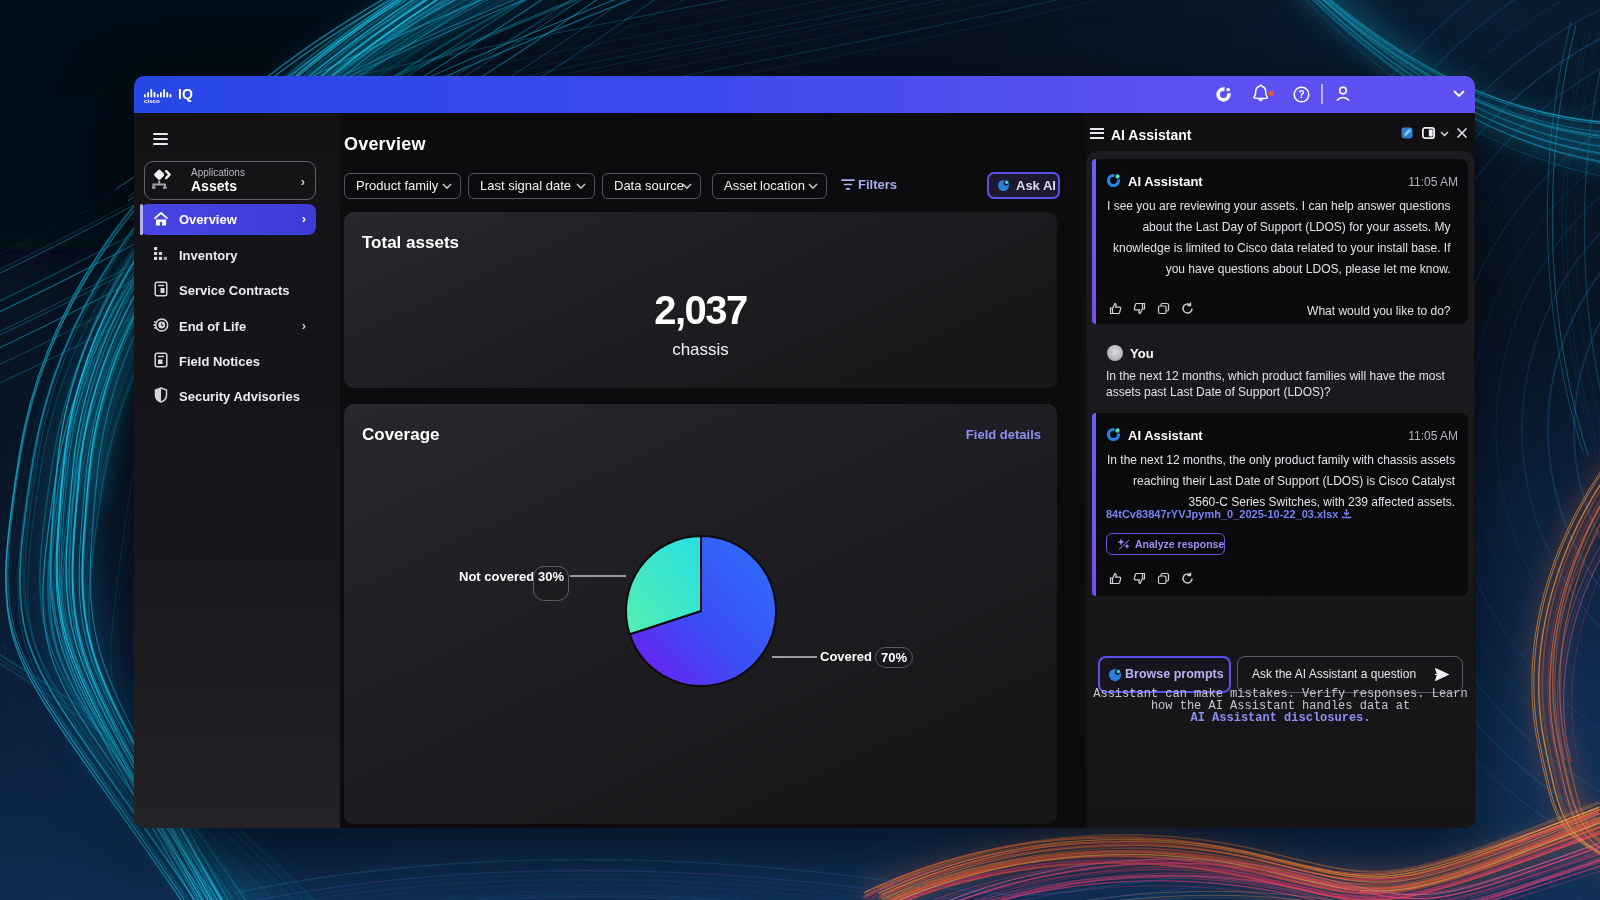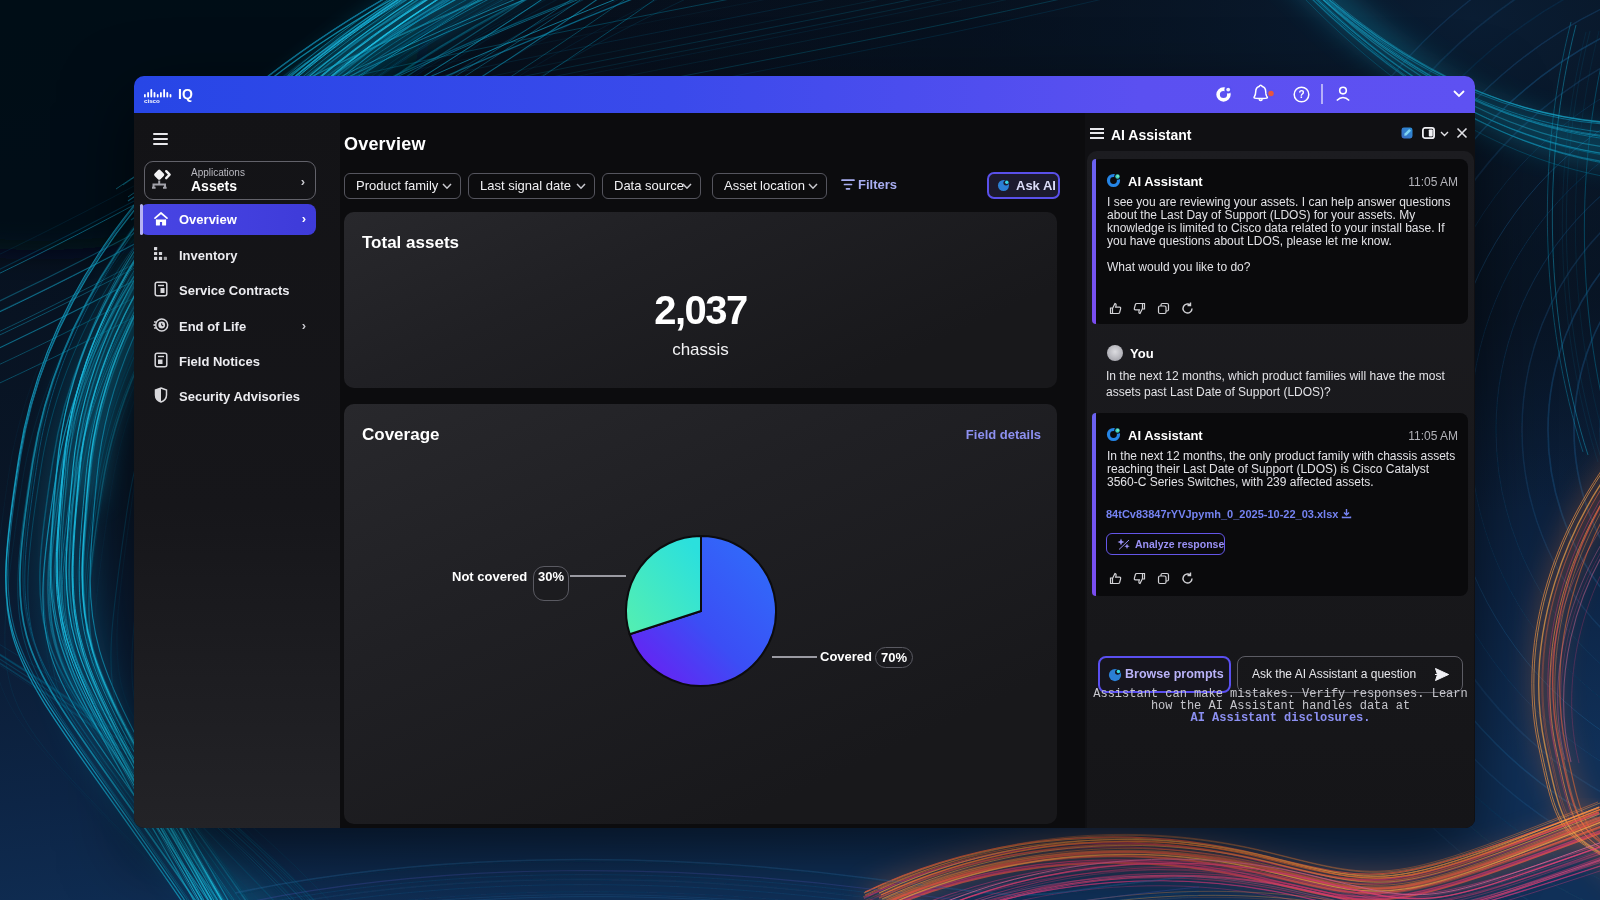--- a/index.html
+++ b/index.html
@@ -43,21 +43,21 @@
   .cline { position:absolute; height:1.5px; background:#9a9aa2; }
   
   #ai { position:absolute; left:951px; top:37px; width:390px; height:715px; background:#101013; }
   #ai-head .ttl { position:absolute; left:26px; top:14px; font-size:14px; font-weight:bold; color:#fff; }
   .hicon { position:absolute; top:14px; }
   #msgs { position:absolute; left:2px; top:38px; width:387px; height:677px; background:linear-gradient(180deg,#1c1c20 0%, #18181b 60%, #151518 100%); border-radius:10px 10px 0 0; }
   .aicard { position:absolute; left:5px; width:376px; background:#0a0a0c; border-radius:8px; }
   .accent { position:absolute; left:0; top:0; bottom:0; width:4px; background:linear-gradient(180deg,#6a62f0,#7a4cf0); border-radius:8px 0 0 8px; }
   .mhead { position:absolute; left:36px; top:15px; font-size:13px; font-weight:bold; color:#fff; }
   .mtime { position:absolute; right:10px; top:16px; font-size:12px; color:#b2b2b8; }
-  .mbody { position:absolute; left:15px; top:37px; font-size:12px; line-height:13px; color:#e2e2e6; white-space:nowrap; }
+  .mbody { position:absolute; left:15px; top:37px; font-size:12px; line-height:21px; color:#e2e2e6; white-space:nowrap;text-align:right; }
   .mlogo { position:absolute; left:14px; top:14px; width:15px; height:15px; }
   .acticons { position:absolute; left:17px; display:flex; gap:11px; }
   #youavatar { position:absolute; left:20px; top:194px; width:16px; height:16px; border-radius:50%; background:radial-gradient(circle at 50% 42%, #dcdce0 0%, #a9a9b0 75%); }
   #youlbl { position:absolute; left:43px; top:195px; font-size:13px; font-weight:bold; color:#fff; }
   #youtext { position:absolute; left:19px; top:217px; font-size:12px; line-height:16px; color:#e2e2e6; white-space:nowrap; }
   #xlink { position:absolute; left:14px; top:95px; font-size:11px; font-weight:bold; color:#7583f2; }
   #analyze { position:absolute; left:14px; top:120px; width:119px; height:22px; border:1.5px solid #6456e8; border-radius:6px; color:#9a91f5; font-size:10.5px; font-weight:bold; }
   #analyze span { position:absolute; left:28px; top:4px; white-space:nowrap; }
   #bprompt { position:absolute; left:11px; top:505px; width:133px; height:37px; border:2px solid #5a4ff0; border-radius:8px; background:#16151d; color:#b9b2f7; font-size:12.5px; font-weight:bold; }
   #bprompt span { position:absolute; left:25px; top:9px; white-space:nowrap; font-size:12.5px; }
@@ -487,21 +487,21 @@
           </linearGradient>
           <linearGradient id="pgTeal" x1="0.9" y1="0.1" x2="0" y2="1">
             <stop offset="0%" stop-color="#2be0dd"></stop>
             <stop offset="100%" stop-color="#55efb0"></stop>
           </linearGradient>
         </defs>
         <path d="M 0,0 L 0,-75 A 75,75 0 1 1 -71.33,23.18 Z" fill="url(#pgBlue)" stroke="#0c0c0e" stroke-width="2"></path>
         <path d="M 0,0 L -71.33,23.18 A 75,75 0 0 1 0,-75 Z" fill="url(#pgTeal)" stroke="#0c0c0e" stroke-width="2"></path>
       </svg>
       <div class="cline" style="left:226px;top:171px;width:56px;"></div>
-      <div class="plabel" style="left:108px;top:165px;">Not covered</div>
+      <div class="plabel" style="left:115px;top:165px;">Not covered</div>
       <div class="pill" style="left:189px;top:162px;width:36px;height:35px;line-height:19px;">30%</div>
       <div class="cline" style="left:428px;top:252px;width:45px;"></div>
       <div class="plabel" style="left:476px;top:245px;">Covered</div>
       <div class="pill" style="left:531px;top:243px;width:38px;height:21px;line-height:19px;">70%</div>
     </div>
   </div>
 
   <div id="ai">
     <div id="ai-head">
       <div style="position:absolute;left:5px;top:15px;width:14px;height:11px;">

